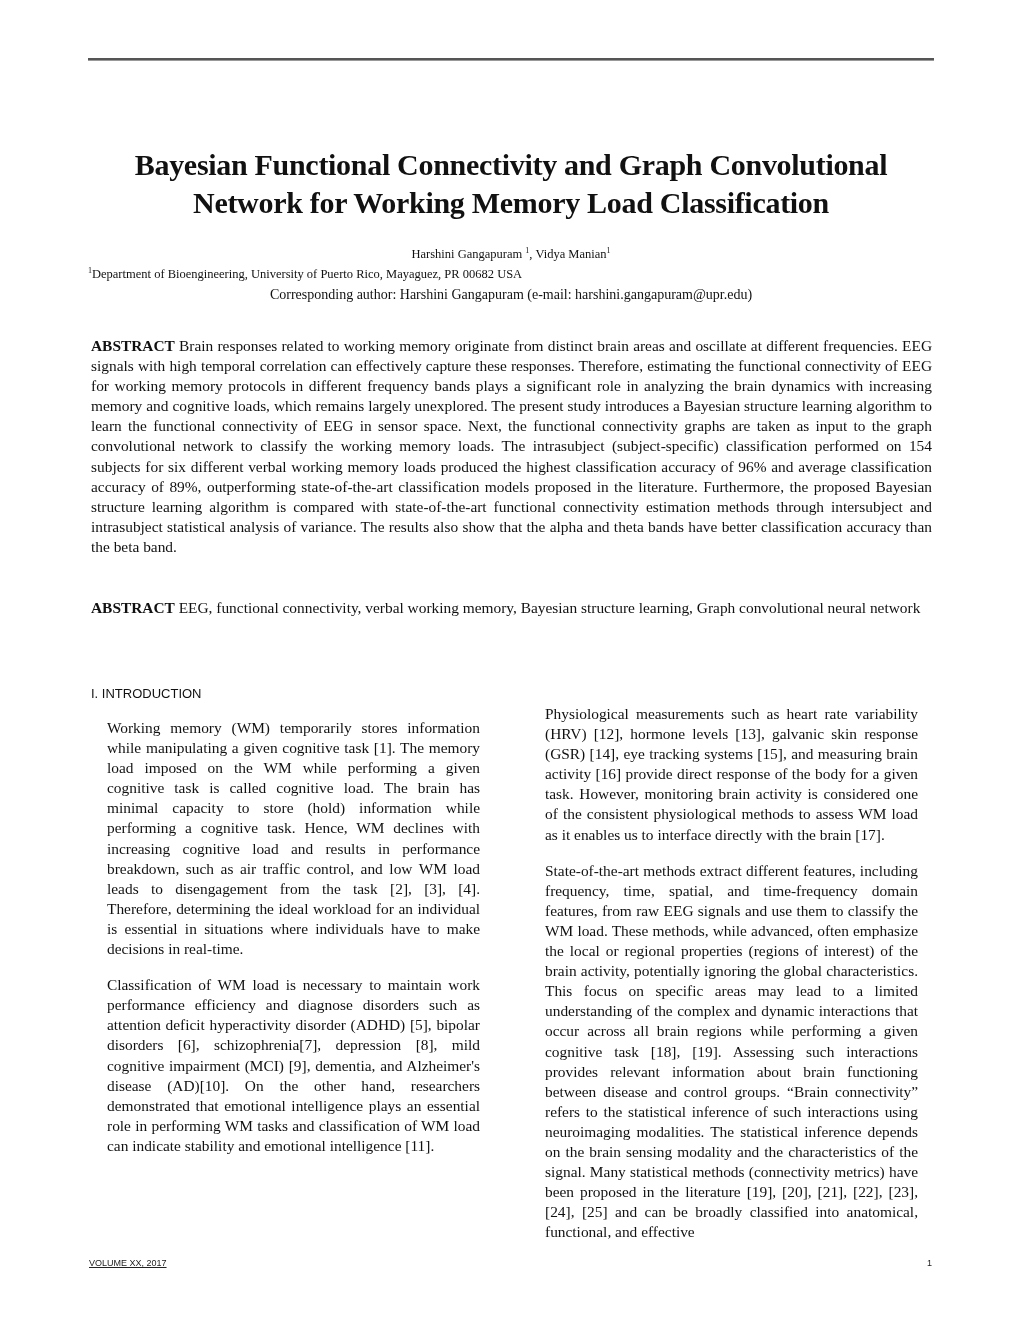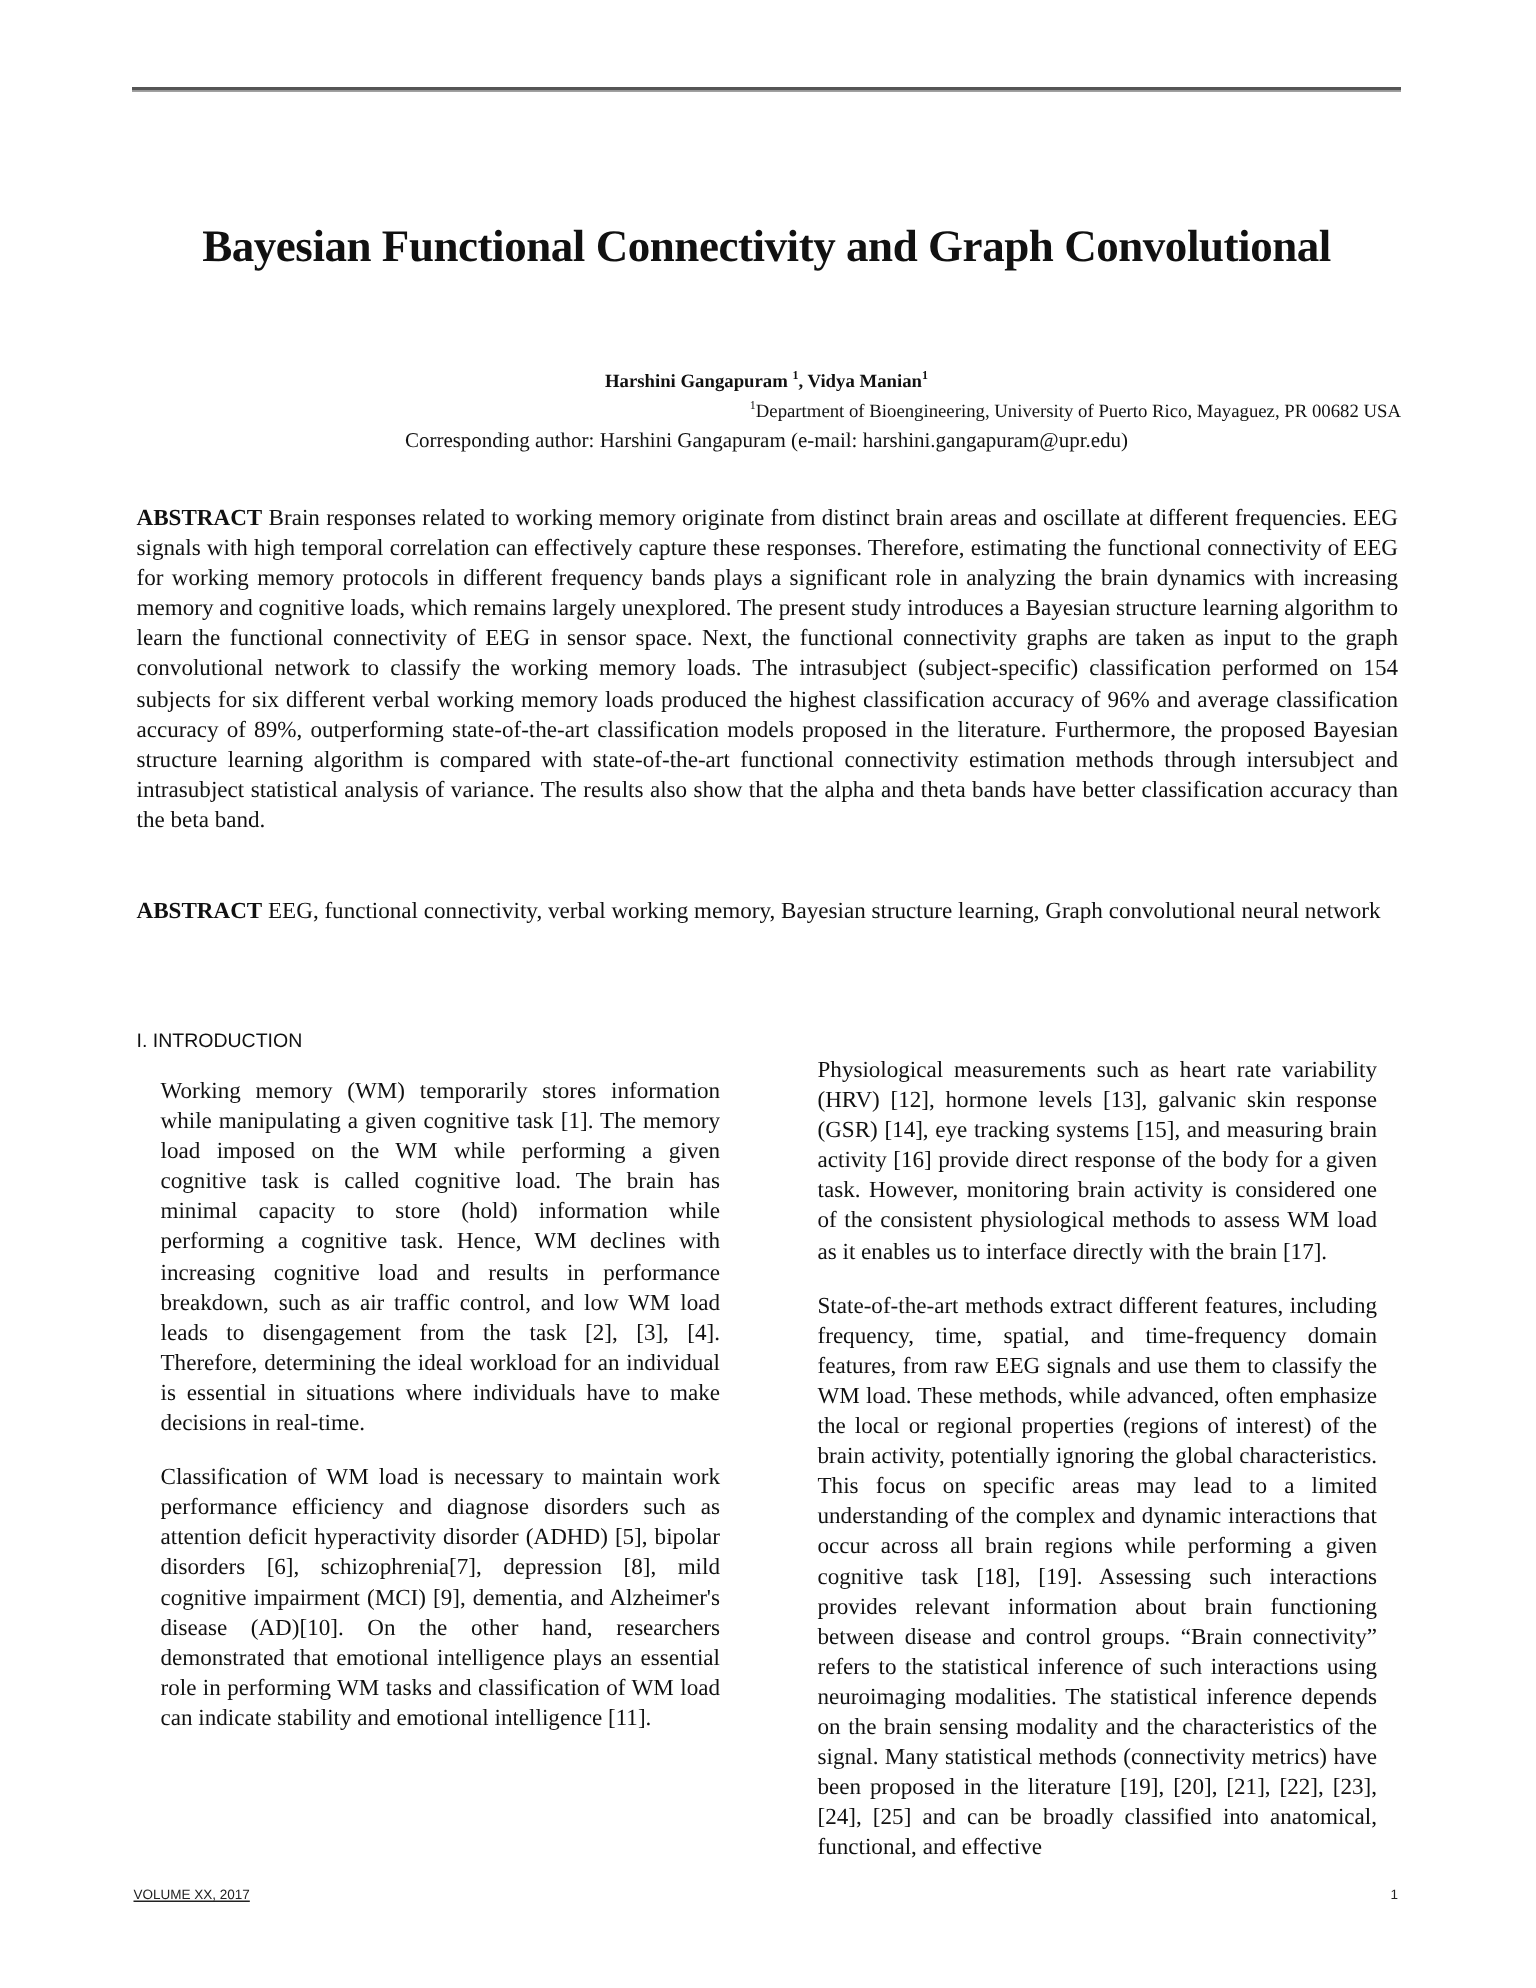--- a/index.html
+++ b/index.html
@@ -11,25 +11,25 @@
     position: absolute; left: 88px; top: 58px; width: 846px; height: 2px;
     background: #555; border-bottom: 1px solid #999;
   }
   .title {
     position: absolute; left: 88px; top: 146px; width: 846px;
     text-align: center; font-weight: bold; font-size: 30px; line-height: 38px;
     letter-spacing: -0.3px;
   }
   .authors {
     position: absolute; left: 88px; top: 246px; width: 846px;
-    text-align: center; font-weight: bold; font-size: 12.5px; line-height: 16px;
+    text-align: center; font-weight: normal; font-size: 12.5px; line-height: 16px;
   }
   .affil {
     position: absolute; left: 88px; top: 265px; width: 846px;
-    text-align: right; font-size: 12.5px; line-height: 18px;
+    text-align: left; font-size: 12.5px; line-height: 18px;
   }
   .corr {
     position: absolute; left: 88px; top: 286px; width: 846px;
     text-align: center; font-size: 14px; line-height: 18px;
   }
   sup { font-size: 8px; vertical-align: super; line-height: 0; }
   .abstract, .keywords {
     position: absolute; left: 91px; width: 841px;
     text-align: justify; font-size: 15.4px; line-height: 20.1px; margin-top: 14px;
   }
@@ -56,20 +56,21 @@
     font-family: "Liberation Sans", sans-serif; font-size: 9px; color: #222;
   }
 </style>
 </head>
 <body>
 
 <div class="top-rule"></div>
 
 <div class="title">
   <div>Bayesian Functional Connectivity and Graph Convolutional</div>
+  <div>Network for Working Memory Load Classification</div>
 </div>
 
 <div class="authors">
   <span>Harshini Gangapuram</span>
   <sup>1</sup><span>, </span><span>Vidya Manian</span><sup>1</sup>
 </div>
 
 <div class="affil">
   <sup>1</sup><span>Department of Bioengineering, University of Puerto Rico, Mayaguez, PR 00682 USA</span>
 </div>

